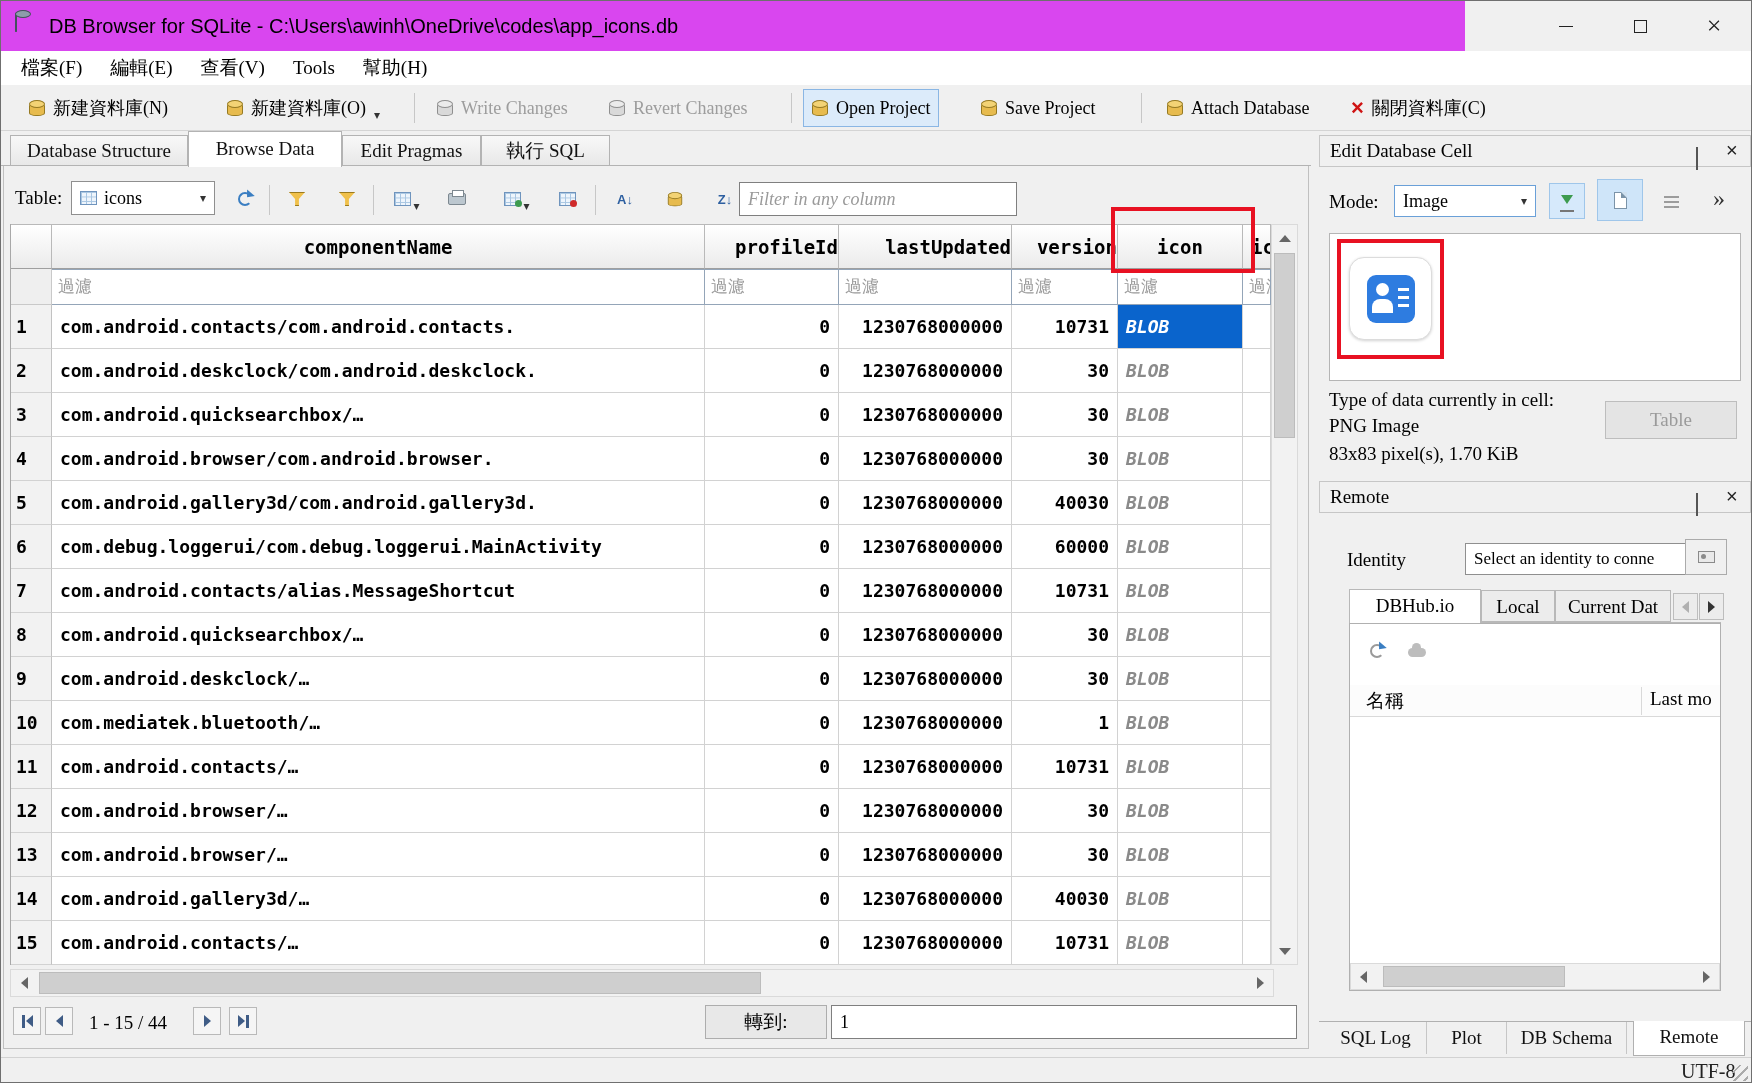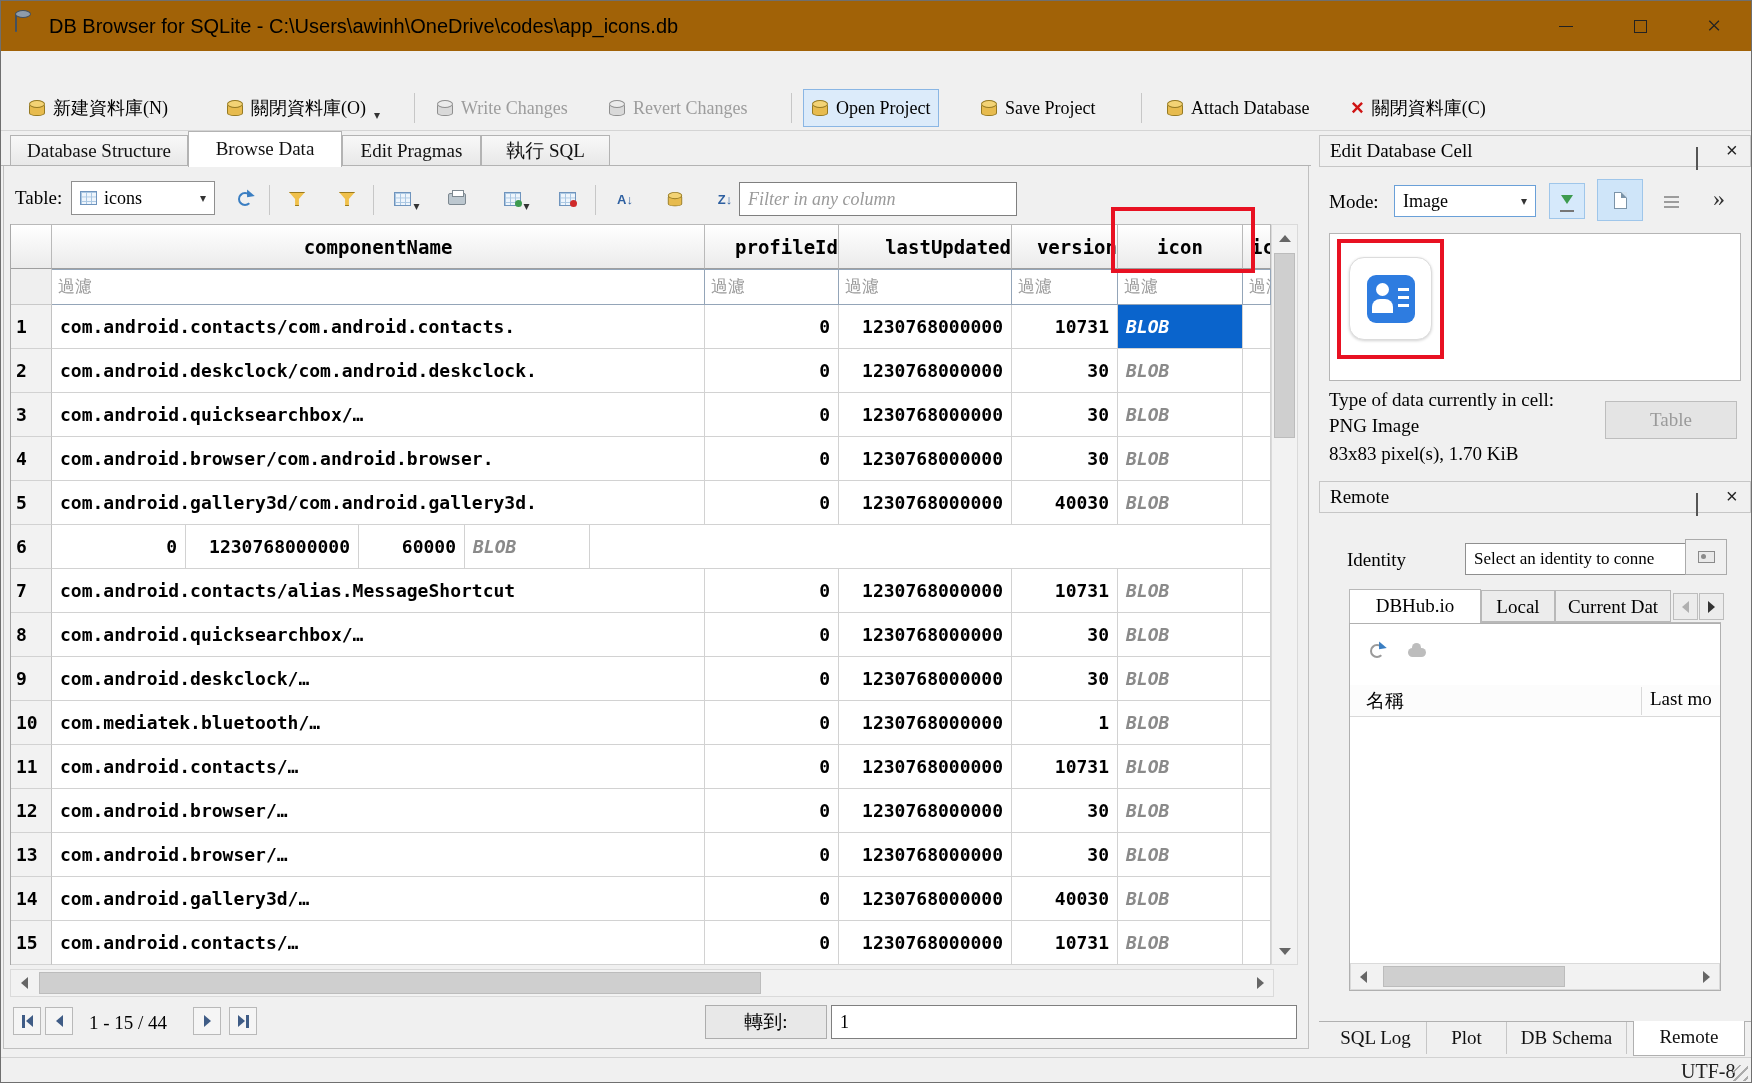--- a/index.html
+++ b/index.html
@@ -3,21 +3,21 @@
 <meta charset="utf-8">
 <style>
   *{margin:0;padding:0;box-sizing:border-box}
   html,body{background:#9a9a9a}
   body{font-family:"Liberation Serif","DejaVu Serif",serif;}
   #root{position:relative;width:1752px;height:1083px;background:#f0f0f0;overflow:hidden;border:1px solid #6f6f6f}
   .abs{position:absolute}
   .sans{font-family:"Liberation Sans","DejaVu Sans",sans-serif}
 
   
-  .titlebar{left:0;top:0;width:1752px;height:50px;background:#a16207}
+  .titlebar{left:0;top:0;width:1464px;height:50px;background:#d946ef}
   .apptitle{left:48px;top:0;height:50px;line-height:50px;font-size:20px;color:#000;white-space:nowrap}
   .winbtn{top:0;width:70px;height:50px;display:flex;align-items:center;justify-content:center;font-size:20px;color:#222}
   .minline{width:14px;height:1px;background:#222}
   .maxbox{width:13px;height:13px;border:1px solid #222}
 
   
   .menubar{left:0;top:50px;width:1752px;height:34px;background:#fff;display:flex;align-items:center;padding-left:6px}
   .menuitem{padding:0 14px;font-size:19px;color:#000;line-height:34px}
 
   
@@ -143,29 +143,36 @@
         <span class="minline"></span>
       </div>
     <div class="abs winbtn" style="left:1604px">
         <span class="maxbox"></span>
       </div>
     <div class="abs winbtn" style="left:1678px">
         <span style="font-size:26px;line-height:20px">×</span>
       </div>
   </div>
 
+  <div class="abs menubar">
+    <span class="menuitem">檔案(F)</span>
+    <span class="menuitem">編輯(E)</span>
+    <span class="menuitem">查看(V)</span>
+    <span class="menuitem">Tools</span>
+    <span class="menuitem">幫助(H)</span>
+  </div>
 
   <div class="abs toolbar"></div>
   <div class="tbtn" style="left:20px">
     <span class="cyl"></span>
       <span>新建資料庫(N)</span>
   </div>
   <div class="tbtn" style="left:218px">
     <span class="cyl"></span>
-      <span>關閉資料庫(O)</span>
+      <span>新建資料庫(O)</span>
       <span class="dd" style="margin-top:14px">▾</span>
   </div>
   <div class="tsep" style="left:413px"></div>
   <div class="tbtn disabled" style="left:428px">
     <span class="cyl gray"></span>
       <span>Write Changes</span>
   </div>
   <div class="tbtn disabled" style="left:600px">
     <span class="cyl gray"></span>
       <span>Revert Changes</span>
@@ -304,20 +311,21 @@
           <div class="cell c-num">5</div>
           <div class="cell c-name">com.android.gallery3d/com.android.gallery3d.</div>
           <div class="cell c-pid">0</div>
           <div class="cell c-lu">1230768000000</div>
           <div class="cell c-ver">40030</div>
           <div class="cell c-icon">BLOB</div>
           <div class="cell c-extra"></div>
         </div>
         <div class="grid-row">
           <div class="cell c-num">6</div>
+          <div class="cell c-name">com.debug.loggerui/com.debug.loggerui.MainActivity</div>
           <div class="cell c-pid">0</div>
           <div class="cell c-lu">1230768000000</div>
           <div class="cell c-ver">60000</div>
           <div class="cell c-icon">BLOB</div>
           <div class="cell c-extra"></div>
         </div>
         <div class="grid-row">
           <div class="cell c-num">7</div>
           <div class="cell c-name">com.android.contacts/alias.MessageShortcut</div>
           <div class="cell c-pid">0</div>

